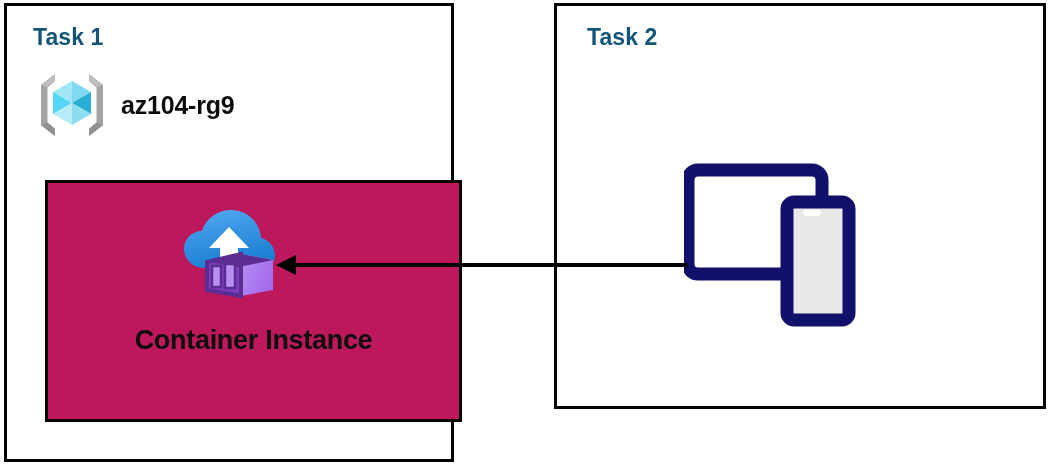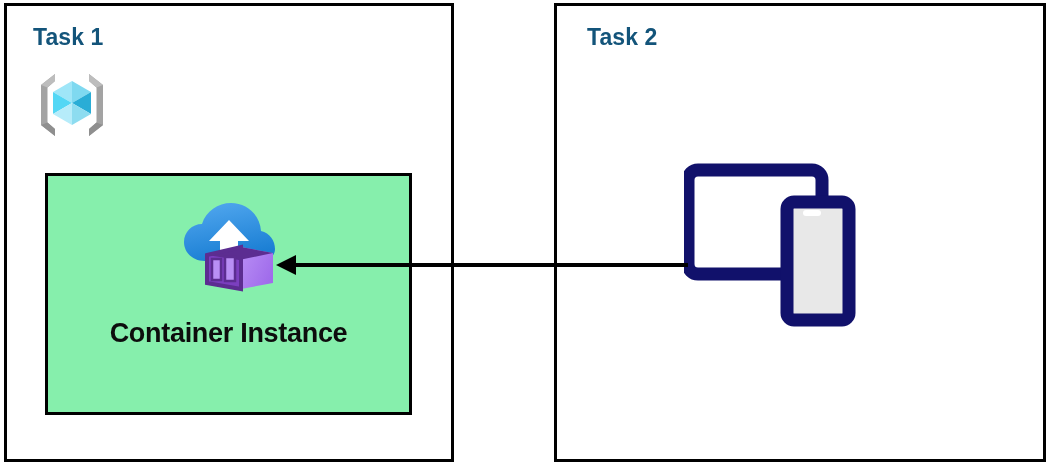--- a/index.html
+++ b/index.html
@@ -35,21 +35,21 @@
   #panel-task1 {
     left: 4px;
     top: 3px;
     width: 450px;
     height: 459px;
   }
   #panel-task2 {
     left: 554px;
     top: 3px;
     width: 492px;
-    height: 459px;
+    height: 406px;
   }
 
   .panel-title {
     position: absolute;
     font-size: 23px;
     font-weight: bold;
     color: #13547a;
     letter-spacing: 0.1px;
     white-space: nowrap;
   }
@@ -76,24 +76,24 @@
     color: #0d0d0d;
     white-space: nowrap;
     letter-spacing: -0.2px;
   }
 
   
   #resource-box {
     position: absolute;
     box-sizing: border-box;
     left: 38px;
-    top: 167px;
-    width: 367px;
+    top: 174px;
+    width: 417px;
     height: 242px;
-    background: #86efac;
+    background: #be185d;
     border: 3px solid #000000;
   }
   #resource-box .aci-icon {
     position: absolute;
     left: 133px;
     top: 23px;
     width: 96px;
     height: 96px;
     display: block;
   }
@@ -163,20 +163,21 @@
         <path d="M68 57 L54 68 L54 61 L61.5 54.5 Z" fill="#8f8f8f"></path>
 
         <path d="M37 13 L18 24 L37 35 Z" fill="#9fe6f8"></path>
         <path d="M37 13 L56 24 L37 35 Z" fill="#7fd9f0"></path>
         <path d="M18 24 L18 46 L37 35 Z" fill="#53d7f5"></path>
         <path d="M56 24 L56 46 L37 35 Z" fill="#2aadd6"></path>
         <path d="M18 46 L37 57 L37 35 Z" fill="#b6ecfa"></path>
         <path d="M56 46 L37 57 L37 35 Z" fill="#8ddcf0"></path>
       </svg>
 
+      <div class="rg-label">az104-rg9</div>
     </div>
 
     <div id="resource-box">
 
       <svg class="aci-icon" viewBox="0 0 96 96">
         <defs>
           <linearGradient id="cloudGrad" x1="0" y1="0" x2="0.3" y2="1">
             <stop offset="0%" stop-color="#54a9f0"></stop>
             <stop offset="100%" stop-color="#1b7fd4"></stop>
           </linearGradient>

